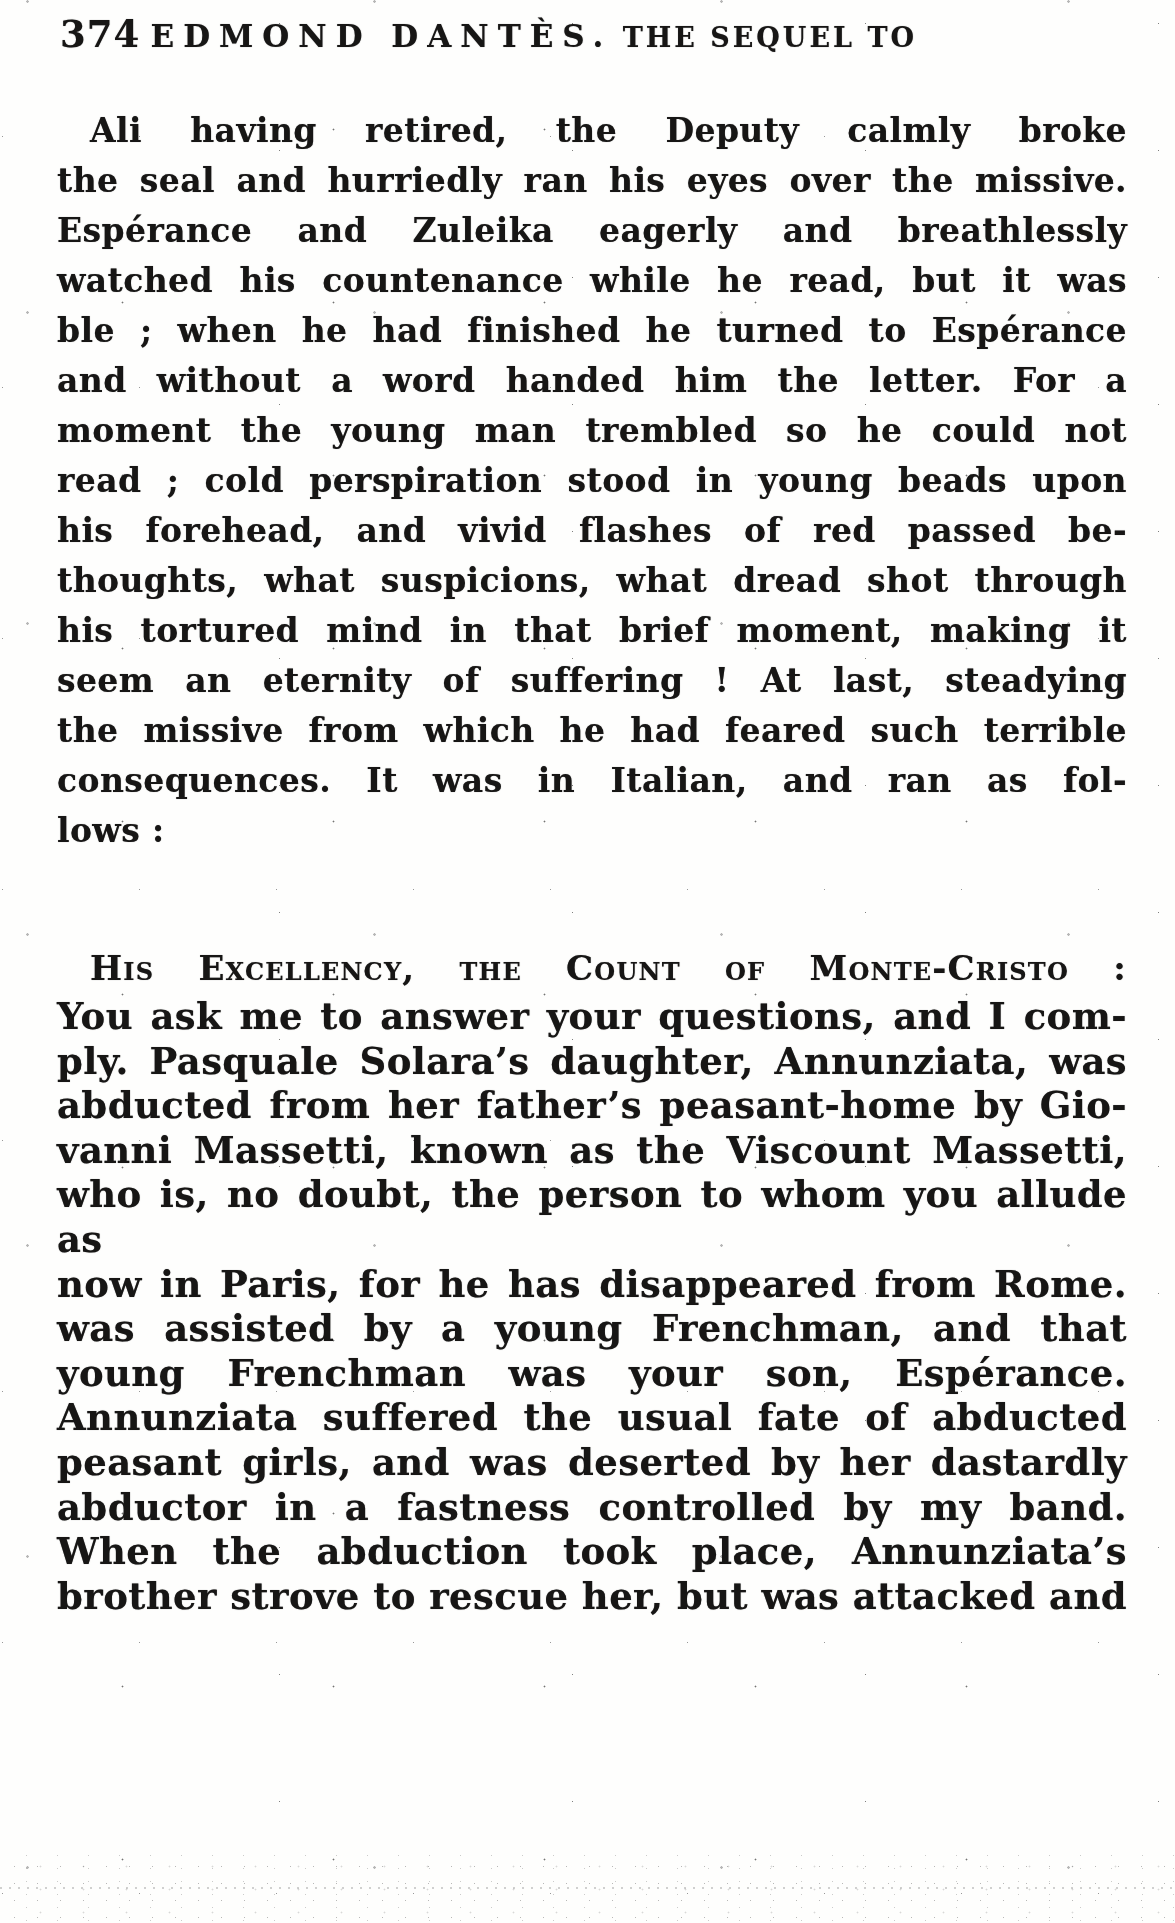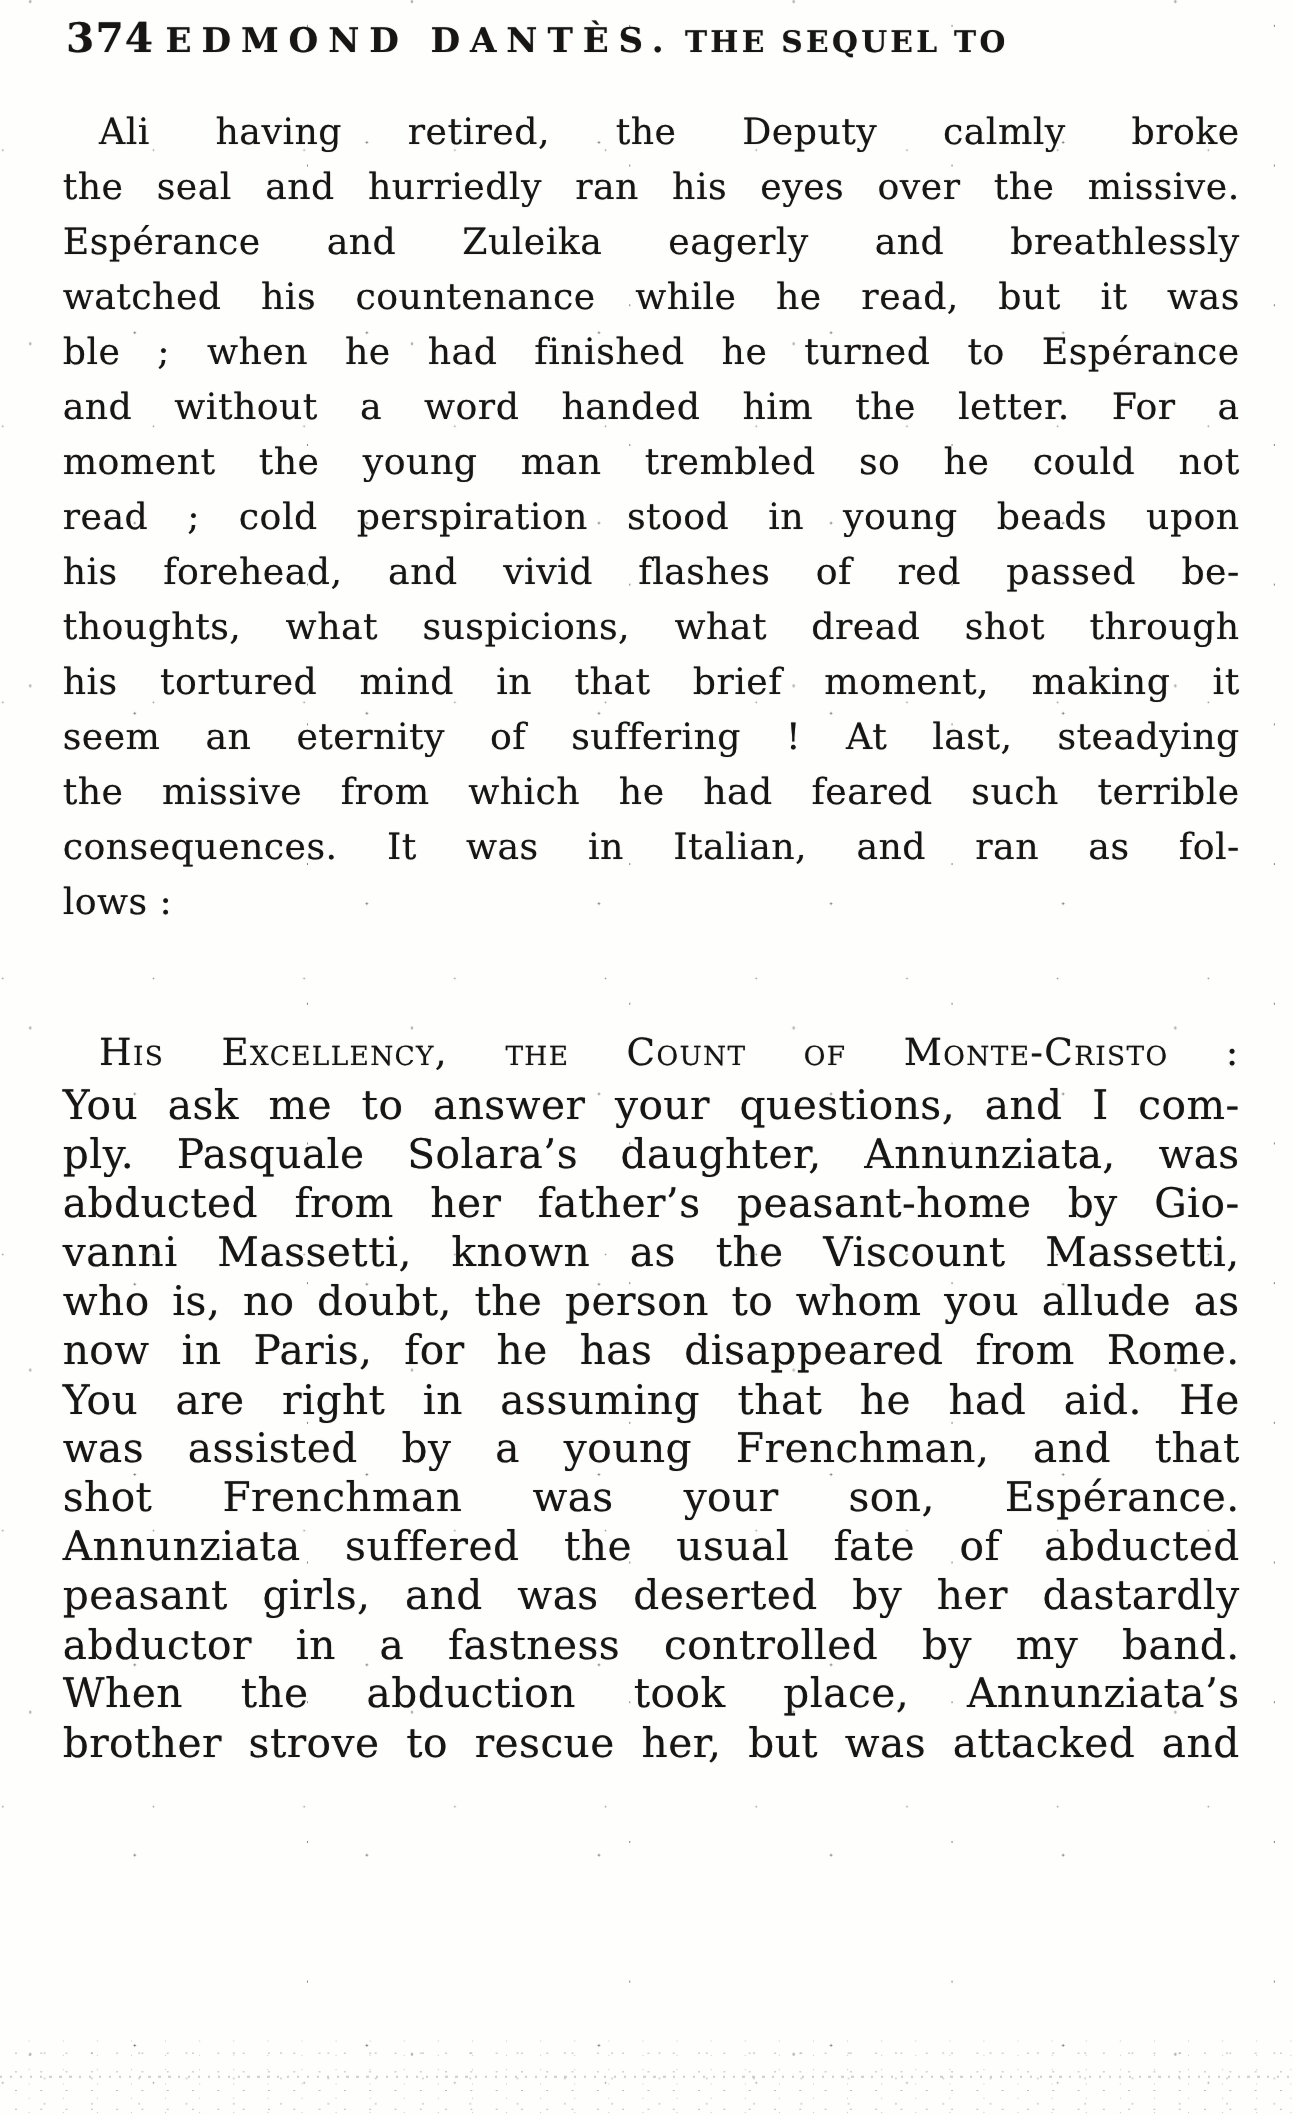--- a/index.html
+++ b/index.html
@@ -46,22 +46,23 @@
   }
   .head-title-right {
     font-size: 27px;
     font-weight: bold;
     letter-spacing: 3px;
     text-shadow: 0 0 1px rgba(20,20,20,0.45);
   }
   .text-column {
     position: absolute;
     left: 57px;
-    top: 95px;
+    top: 106px;
     width: 1070px;
+    font-weight: bold;
   }
   .line {
     text-align: justify;
     text-align-last: justify;
     text-justify: inter-word;
     white-space: normal;
     letter-spacing: 0.4px;
     text-shadow: 0 0 0.8px rgba(15,15,15,0.55);
   }
   .para .line {
@@ -140,23 +141,22 @@
   </div>
 
   <div class="letter">
     <div class="line salutation indent">His Excellency, the Count of Monte-Cristo :</div>
     <div class="line letter-line">You ask me to answer your questions, and I com-</div>
     <div class="line letter-line">ply. Pasquale Solara’s daughter, Annunziata, was</div>
     <div class="line letter-line">abducted from her father’s peasant-home by Gio-</div>
     <div class="line letter-line">vanni Massetti, known as the Viscount Massetti,</div>
     <div class="line letter-line">who is, no doubt, the person to whom you allude as</div>
     <div class="line letter-line">now in Paris, for he has disappeared from Rome.</div>
-    <div class="line letter-line">You are right in assuming that he had aid. He</div>
     <div class="line letter-line">was assisted by a young Frenchman, and that</div>
-    <div class="line letter-line">shot Frenchman was your son, Espérance.</div>
+    <div class="line letter-line">young Frenchman was your son, Espérance.</div>
     <div class="line letter-line">Annunziata suffered the usual fate of abducted</div>
     <div class="line letter-line">peasant girls, and was deserted by her dastardly</div>
     <div class="line letter-line">abductor in a fastness controlled by my band.</div>
     <div class="line letter-line">When the abduction took place, Annunziata’s</div>
     <div class="line letter-line">brother strove to rescue her, but was attacked and</div>
   </div>
 </main>
 
 <div class="bottom-dotline"></div>
 <div class="bottom-noise"></div>

